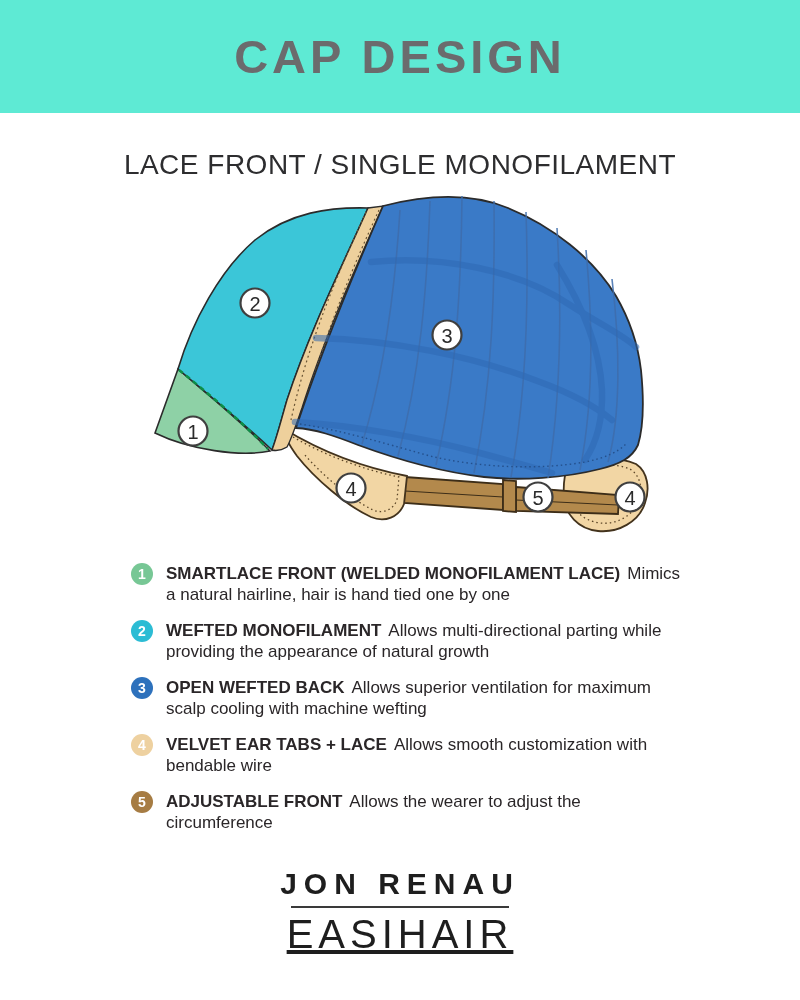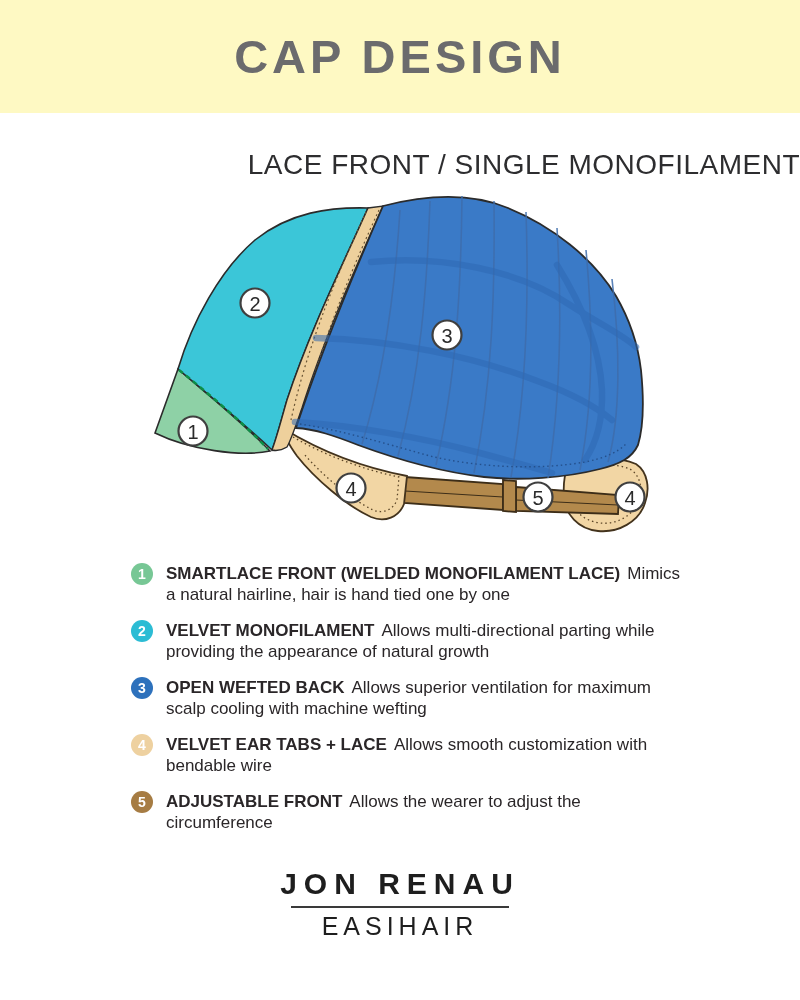--- a/index.html
+++ b/index.html
@@ -1,25 +1,25 @@
 <!DOCTYPE html>
 <html><head>
 <meta charset="utf-8">
 <style>
   html,body{margin:0;padding:0;background:#fff;}
   .page{position:relative;width:800px;height:1000px;background:#ffffff;
         font-family:"Liberation Sans",sans-serif;overflow:hidden;}
 
   
-  .header{position:absolute;top:0;left:0;width:800px;height:113px;background:#fef9c3;
+  .header{position:absolute;top:0;left:0;width:800px;height:113px;background:#5eead4;
           display:flex;align-items:center;justify-content:center;}
   .header-title{font-size:47px;font-weight:700;letter-spacing:4px;color:#6b6b6d;margin:0;}
 
   
-  .subtitle{position:absolute;top:149px;left:0;width:800px;text-align:right;
+  .subtitle{position:absolute;top:149px;left:0;width:800px;text-align:center;
             font-size:28px;font-weight:400;letter-spacing:.5px;color:#2d2d2f;}
 
   
   .diagram-svg{position:absolute;left:130px;top:190px;}
   .marker circle{fill:#ffffff;stroke:#3f3f3f;stroke-width:2.2;}
   .marker text{font-size:20px;fill:#2a2a2a;text-anchor:middle;dominant-baseline:central;
                font-family:"Liberation Sans",sans-serif;}
 
   
   .legend{position:absolute;top:563px;left:131px;width:552px;list-style:none;margin:0;padding:0;}
@@ -27,21 +27,21 @@
   .legend-badge{flex:0 0 22px;width:22px;height:22px;border-radius:50%;
                 color:#ffffff;font-weight:700;font-size:14px;line-height:22px;
                 display:flex;align-items:center;justify-content:center;}
   .legend-text{font-size:17px;line-height:21px;color:#2a2628;}
   .legend-text .hd{font-weight:700;margin-right:7px;}
 
   
   .logo{position:absolute;top:867px;left:0;width:800px;text-align:center;color:#1e1e1e;}
   .logo-brand{font-size:30px;font-weight:700;letter-spacing:7px;}
   .logo-divider{width:218px;height:2px;background:#3a3a3a;margin:5px auto 4px auto;}
-  .logo-sub{font-size:25px;font-weight:400;letter-spacing:5px;}
+  .logo-sub{font-size:40px;font-weight:400;letter-spacing:5px;text-decoration:underline;}
 </style>
 </head>
 <body>
 
 <div class="page">
 
   <div class="header">
     <h1 class="header-title">CAP DESIGN</h1>
   </div>
 
@@ -119,21 +119,21 @@
     </g>
   </svg>
 
   <ul class="legend">
     <li>
       <span class="legend-badge" style="background: rgb(119, 199, 149);">1</span>
       <span class="legend-text"><span class="hd">SMARTLACE FRONT (WELDED MONOFILAMENT LACE)</span><span>Mimics a natural hairline, hair is hand tied one by one</span></span>
     </li>
     <li>
       <span class="legend-badge" style="background: rgb(44, 188, 212);">2</span>
-      <span class="legend-text"><span class="hd">VELVET MONOFILAMENT</span><span>Allows multi-directional parting while providing the appearance of natural growth</span></span>
+      <span class="legend-text"><span class="hd">WEFTED MONOFILAMENT</span><span>Allows multi-directional parting while providing the appearance of natural growth</span></span>
     </li>
     <li>
       <span class="legend-badge" style="background: rgb(45, 113, 188);">3</span>
       <span class="legend-text"><span class="hd">OPEN WEFTED BACK</span><span>Allows superior ventilation for maximum scalp cooling with machine wefting</span></span>
     </li>
     <li>
       <span class="legend-badge" style="background: rgb(238, 209, 160);">4</span>
       <span class="legend-text"><span class="hd">VELVET EAR TABS + LACE</span><span>Allows smooth customization with bendable wire</span></span>
     </li>
     <li>

